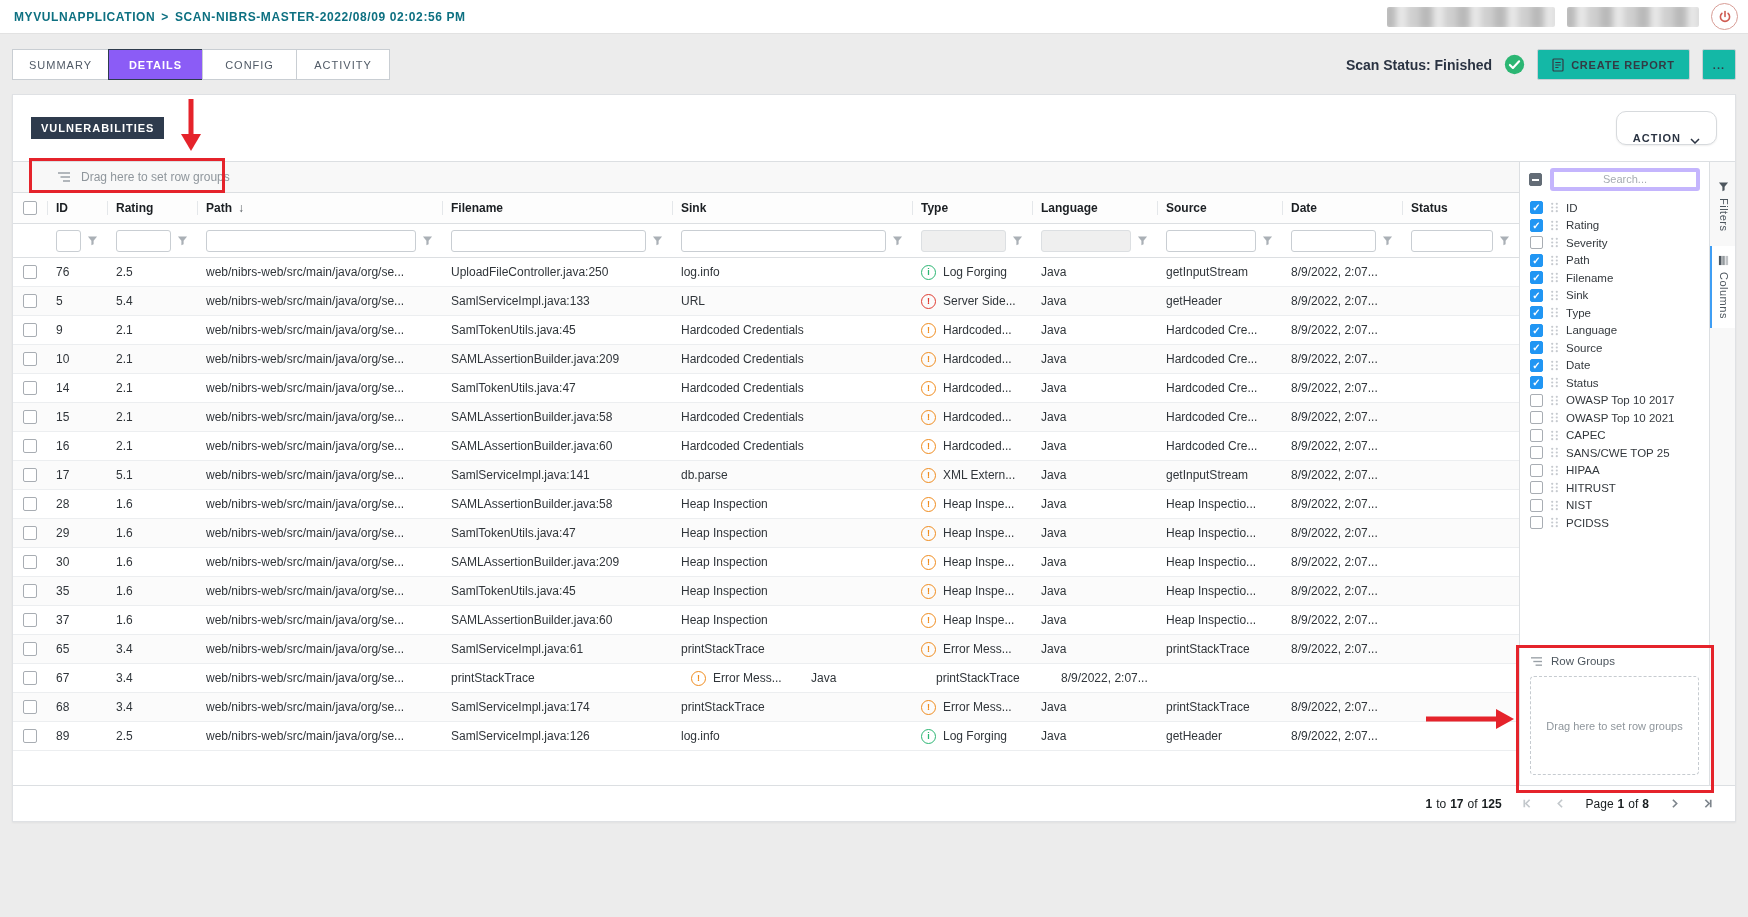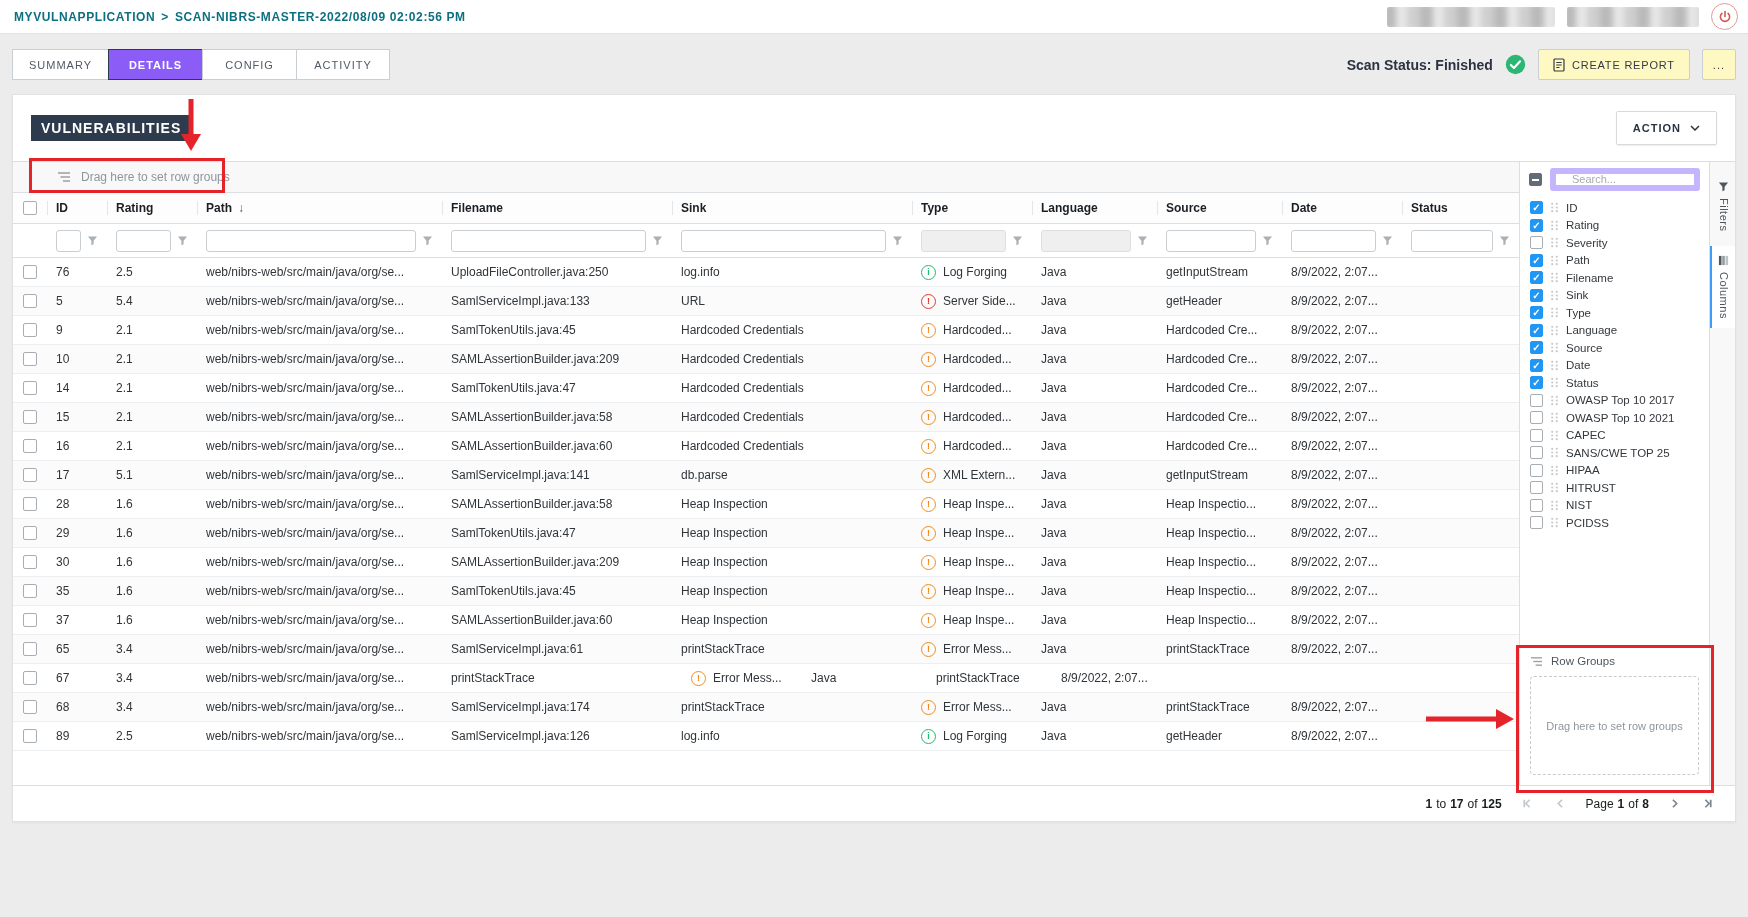--- a/index.html
+++ b/index.html
@@ -19,28 +19,28 @@
   .power-btn { width:27px; height:27px; border-radius:50%; border:1.5px solid #d89d96; background:#fff; display:flex; align-items:center; justify-content:center; cursor:pointer; }
 
   
   .tabrow { position:absolute; top:49px; left:12px; right:12px; height:31px; display:flex; align-items:center; justify-content:space-between; }
   .tabs { display:flex; height:31px; border-radius:2px; }
   .tab { min-width:94px; padding:0 16px; display:flex; align-items:center; justify-content:center; background:#fff; border:1px solid #c9ced3; border-right:none; font-size:11px; letter-spacing:1px; color:#505a66; cursor:pointer; }
   .tab:last-child { border-right:1px solid #c9ced3; }
   .tab.active { background:#8b5cf6; border-color:#2e3b4d; color:#fff; font-weight:bold; }
   .tabrow-right { display:flex; align-items:center; gap:12px; }
   .scan-status { font-size:14px; font-weight:bold; color:#2a3342; }
-  .btn { height:31px; border:1px solid #c9ced3; background:#fef9c3; color:#333a44; font-size:11px; letter-spacing:.8px; font-weight:normal; display:flex; align-items:center; gap:7px; padding:0 14px; cursor:pointer; border-radius:2px; }
+  .btn { height:31px; border:1px solid #c9ced3; background:#14b8a6; color:#333a44; font-size:11px; letter-spacing:.8px; font-weight:bold; display:flex; align-items:center; gap:7px; padding:0 14px; cursor:pointer; border-radius:2px; }
   .btn.more { padding:0 10px; letter-spacing:1px; }
 
   
   .panel { position:absolute; top:94px; left:12px; right:12px; height:728px; background:#fff; border:1px solid #dfe1e4; box-shadow:0 1px 2px rgba(0,0,0,.05); }
   .panel-head { height:66px; display:flex; align-items:center; justify-content:space-between; padding:0 18px; }
-  .vuln-badge { background:#2e3b4d; color:#fff; font-size:14px; font-weight:bold; letter-spacing:1px; padding:5px 10px; }
-  .action-btn { height:34px; border:1px solid #d7dadd; background:#fff; font-size:11px; letter-spacing:1px; font-weight:bold; color:#2a3342; padding:0 16px; display:flex; align-items:center; gap:9px; cursor:pointer; box-shadow:0 1px 2px rgba(0,0,0,.07); border-radius:2px; }
+  .vuln-badge { background:#2e3b4d; color:#fff; font-size:11px; font-weight:bold; letter-spacing:1px; padding:5px 10px; }
+  .action-btn { height:34px; border:1px solid #d7dadd; background:#fff; font-size:11px; letter-spacing:1px; font-weight:bold; color:#2a3342; padding:0 16px; display:flex; align-items:flex-end; gap:9px; cursor:pointer; box-shadow:0 1px 2px rgba(0,0,0,.07); border-radius:10px; }
 
   .grid { position:absolute; top:66px; left:0; right:0; bottom:36px; display:flex; border-top:1px solid #dcdfe2; }
   .grid-main { flex:1; display:flex; flex-direction:column; min-width:0; }
   .dropzone-bar { height:31px; background:#f8f8f8; border-bottom:1px solid #dcdfe2; display:flex; align-items:center; gap:10px; padding:0 36px 0 44px; color:#8f969c; font-size:12px; flex:0 0 auto; }
 
   .thead { height:31px; display:flex; align-items:stretch; background:#fdfdfd; border-bottom:1px solid #dcdfe2; font-weight:bold; color:#1b1f23; flex:0 0 auto; }
   .hcell { display:flex; align-items:center; gap:6px; padding:0 9px; overflow:hidden; white-space:nowrap; position:relative; cursor:pointer; }
   .hcell:not(:first-child)::before { content:""; position:absolute; left:0; top:8px; bottom:8px; width:1px; background:#e4e7ea; }
   .sort { font-weight:bold; color:#54595e; }
 
@@ -75,21 +75,21 @@
   .cb.checked { background:#2196f3; border-color:#2196f3; }
   .cb.checked::after { content:"\2713"; position:absolute; inset:0; display:flex; align-items:center; justify-content:center; color:#fff; font-size:10px; font-weight:bold; }
   .cb.indet { background:#636c76; border-color:#636c76; }
   .cb.indet::after { content:""; position:absolute; left:2px; right:2px; top:5px; height:2px; background:#fff; }
 
   .ticon { width:15px; height:15px; border-radius:50%; border:1.5px solid currentColor; display:inline-flex; align-items:center; justify-content:center; font-size:9px; font-weight:bold; margin-right:7px; flex:0 0 auto; }
 
   
   .toolpanel { width:190px; flex:0 0 auto; border-left:1px solid #dcdfe2; background:#fff; display:flex; flex-direction:column; }
   .tp-head { height:34px; display:flex; align-items:center; gap:8px; padding:0 9px; flex:0 0 auto; }
-  .tp-search { flex:1; min-width:0; height:23px; border:6px solid #c4b5fd; border-radius:3px; padding:0 16px; font-size:11px; font-family:"Liberation Sans",sans-serif; color:#333; }
+  .tp-search { flex:1; min-width:0; height:23px; border:4px solid #c4b5fd; border-radius:3px; padding:0 16px; font-size:11px; font-family:"Liberation Sans",sans-serif; color:#333;text-align:center; }
   .tp-search::placeholder { color:#a6acb2; }
   .tp-list { flex:0 0 auto; padding:3px 0; }
   .tp-item { height:17.5px; display:flex; align-items:center; gap:7px; padding:0 10px; font-size:11.5px; color:#33383d; cursor:pointer; white-space:nowrap; overflow:hidden; }
   .grip { display:flex; flex:0 0 auto; }
   .tp-spacer { flex:1; }
   .tp-rowgroups { height:140px; flex:0 0 auto; border-top:1px solid #dcdfe2; padding:9px 10px 10px; display:flex; flex-direction:column; gap:9px; }
   .rg-title { display:flex; gap:8px; align-items:center; font-size:11.5px; color:#4d565e; }
   .rg-drop { flex:1; border:1px dashed #c6cbd0; border-radius:4px; display:flex; align-items:center; justify-content:center; font-size:11px; color:#8f969c; text-align:center; padding:6px; }
 
   .sidetabs { width:26px; flex:0 0 auto; background:#f8f8f8; border-left:1px solid #dcdfe2; display:flex; flex-direction:column; padding-top:10px; gap:6px; }

